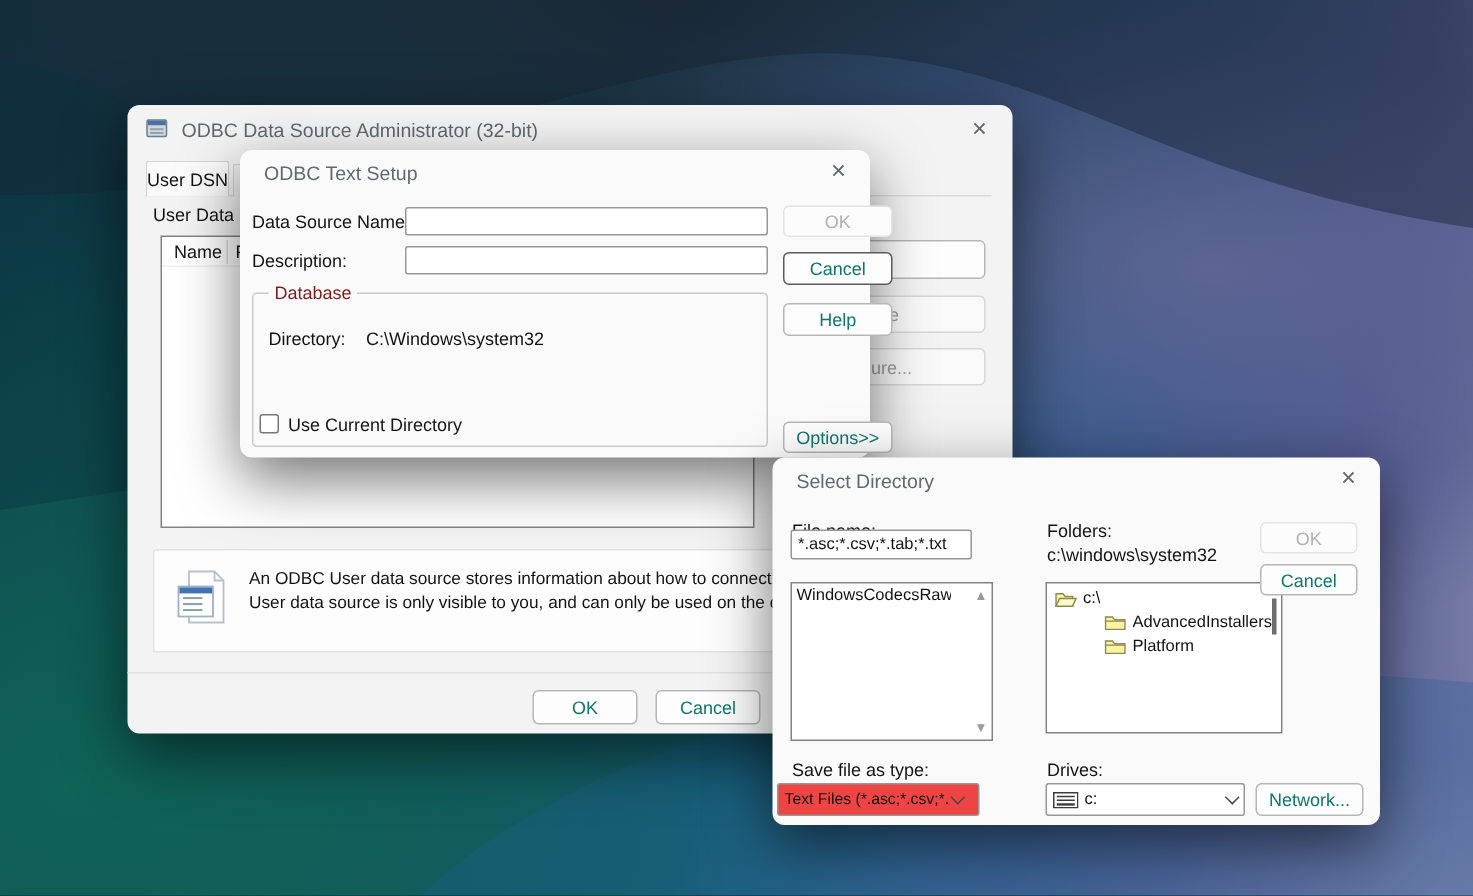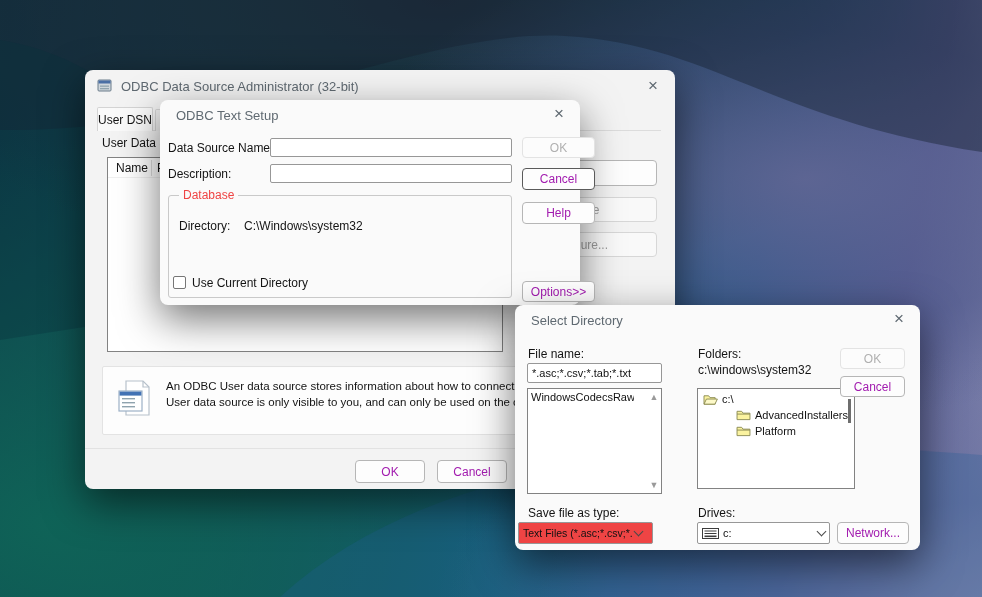--- a/index.html
+++ b/index.html
@@ -12,35 +12,35 @@
     radial-gradient(75% 65% at 82% 30%, rgba(97,102,148,.9) 0%, rgba(74,84,134,.45) 38%, rgba(0,0,0,0) 62%),
     radial-gradient(95% 75% at 45% 0%, rgba(30,42,56,.95) 0%, rgba(30,42,56,.45) 38%, rgba(0,0,0,0) 62%),
     radial-gradient(85% 95% at 5% 88%, rgba(15,102,88,.9) 0%, rgba(16,92,84,.5) 42%, rgba(0,0,0,0) 68%),
     linear-gradient(100deg,#0d3a48 0%,#11555c 28%,#17627f 55%,#2f5f90 74%,#585f96 88%,#8387ae 100%)}
   .wave{position:absolute;inset:0}
   
   .win{position:absolute;border-radius:8px;box-shadow:0 14px 40px rgba(0,0,0,.55);background:#f3f3f3}
   .dlg{background:#fafafa}
   .wtitle{position:absolute;font-size:13px;color:#5f6971;white-space:nowrap}
   .close{position:absolute;width:18px;height:18px;font-size:17px;line-height:17px;font-weight:300;color:#5f6971;text-align:center;cursor:default}
-  .btn{position:absolute;background:#fdfdfd;border:1px solid #b6b6b6;border-radius:4px;font-size:12px;color:#a21caf;display:flex;align-items:center;justify-content:center;white-space:nowrap;overflow:hidden}
+  .btn{position:absolute;background:#fdfdfd;border:1px solid #b6b6b6;border-radius:4px;font-size:12px;color:#0f766e;display:flex;align-items:center;justify-content:center;white-space:nowrap;overflow:hidden}
   .btn.disabled{color:#b0b0b0;border-color:#e3e3e3;background:#fcfcfc}
   .btn.grayed{color:#9b9b9b;border-color:#d7d7d7;background:#f9f9f9}
   .btn.default{border:1.5px solid #5a5a5a}
   .input{position:absolute;background:#fff;border:1px solid #979797;border-radius:2px;font-size:11px;color:#111;display:flex;align-items:center;padding:0 4px;overflow:hidden;white-space:nowrap}
   .lbl{position:absolute;font-size:12px;color:#141414;white-space:nowrap}
   .box{position:absolute;background:#fff;border:1px solid #828282;overflow:hidden}
   .chev{display:inline-block;width:7px;height:7px;border-right:1.4px solid #4a4a4a;border-bottom:1.4px solid #4a4a4a;transform:rotate(45deg);margin-top:-4px}
   .combo{position:absolute;border:1px solid #979797;border-radius:2px;display:flex;align-items:center;padding:0 4px;font-size:10.5px;color:#111;overflow:hidden;white-space:nowrap}
   
   .tab{position:absolute;height:24px;font-size:12px;color:#141414;display:flex;align-items:center;background:#fafafa;border:1px solid #d4d4d4;border-bottom:none;border-radius:2px 2px 0 0}
   .tree-row{position:relative;height:16px;display:flex;align-items:center;gap:4px;font-size:11px;color:#111;white-space:nowrap}
   .scroll-arrow{position:absolute;font-size:9px;color:#9a9a9a;width:14px;text-align:center}
   .groupbox{position:absolute;border:1px solid #c9c9c9;border-radius:3px}
-  .grouplabel{position:absolute;top:-8px;left:10px;background:#fafafa;padding:0 4px;font-size:12px;color:#ef4444}
+  .grouplabel{position:absolute;top:-8px;left:10px;background:#fafafa;padding:0 4px;font-size:12px;color:#7f1d1d}
   .checkbox{position:absolute;width:13px;height:13px;background:#fff;border:1px solid #767676;border-radius:2px}
 </style>
 </head>
 <body>
 
 <div class="screen">
   <div class="desktop"></div>
   <svg class="wave" width="982" height="597" viewBox="0 0 982 597">
     <path d="M0,130 C240,132 420,28 565,36 C710,44 770,120 982,152 L982,0 L0,0 Z" fill="rgba(24,36,50,.45)"></path>
     <path d="M0,40 C120,60 200,150 260,300 L0,340 Z" fill="rgba(10,48,60,.35)"></path>
@@ -142,21 +142,21 @@
     <div class="btn" style="left:362px;top:181px;width:73px;height:21px">
         <span>Options&gt;&gt;</span>
       </div>
   </div>
 
   <div class="win dlg" style="left:515px;top:305px;width:405px;height:245px;z-index:30">
     <div class="wtitle" style="left:16px;top:8px">Select Directory</div>
     <div class="close" style="right:12px;top:5px">×</div>
 
     <div class="lbl" style="left:13px;top:42px">File name:</div>
-    <div class="input" style="left:12px;top:58px;width:135px;height:20px">
+    <div class="input" style="left:12px;top:48px;width:121px;height:20px">
         <span>*.asc;*.csv;*.tab;*.txt</span>
       </div>
 
     <div class="box" style="left:12px;top:83px;width:135px;height:106px">
       <div class="abs" style="left:3px;top:2px;width:103px;overflow:hidden;white-space:nowrap;font-size:11px;color:#111">WindowsCodecsRaw.txt</div>
       <div class="scroll-arrow" style="right:0;top:3px">▲</div>
       <div class="scroll-arrow" style="right:0;bottom:3px">▼</div>
     </div>
 
     <div class="lbl" style="left:183px;top:42px">Folders:</div>

